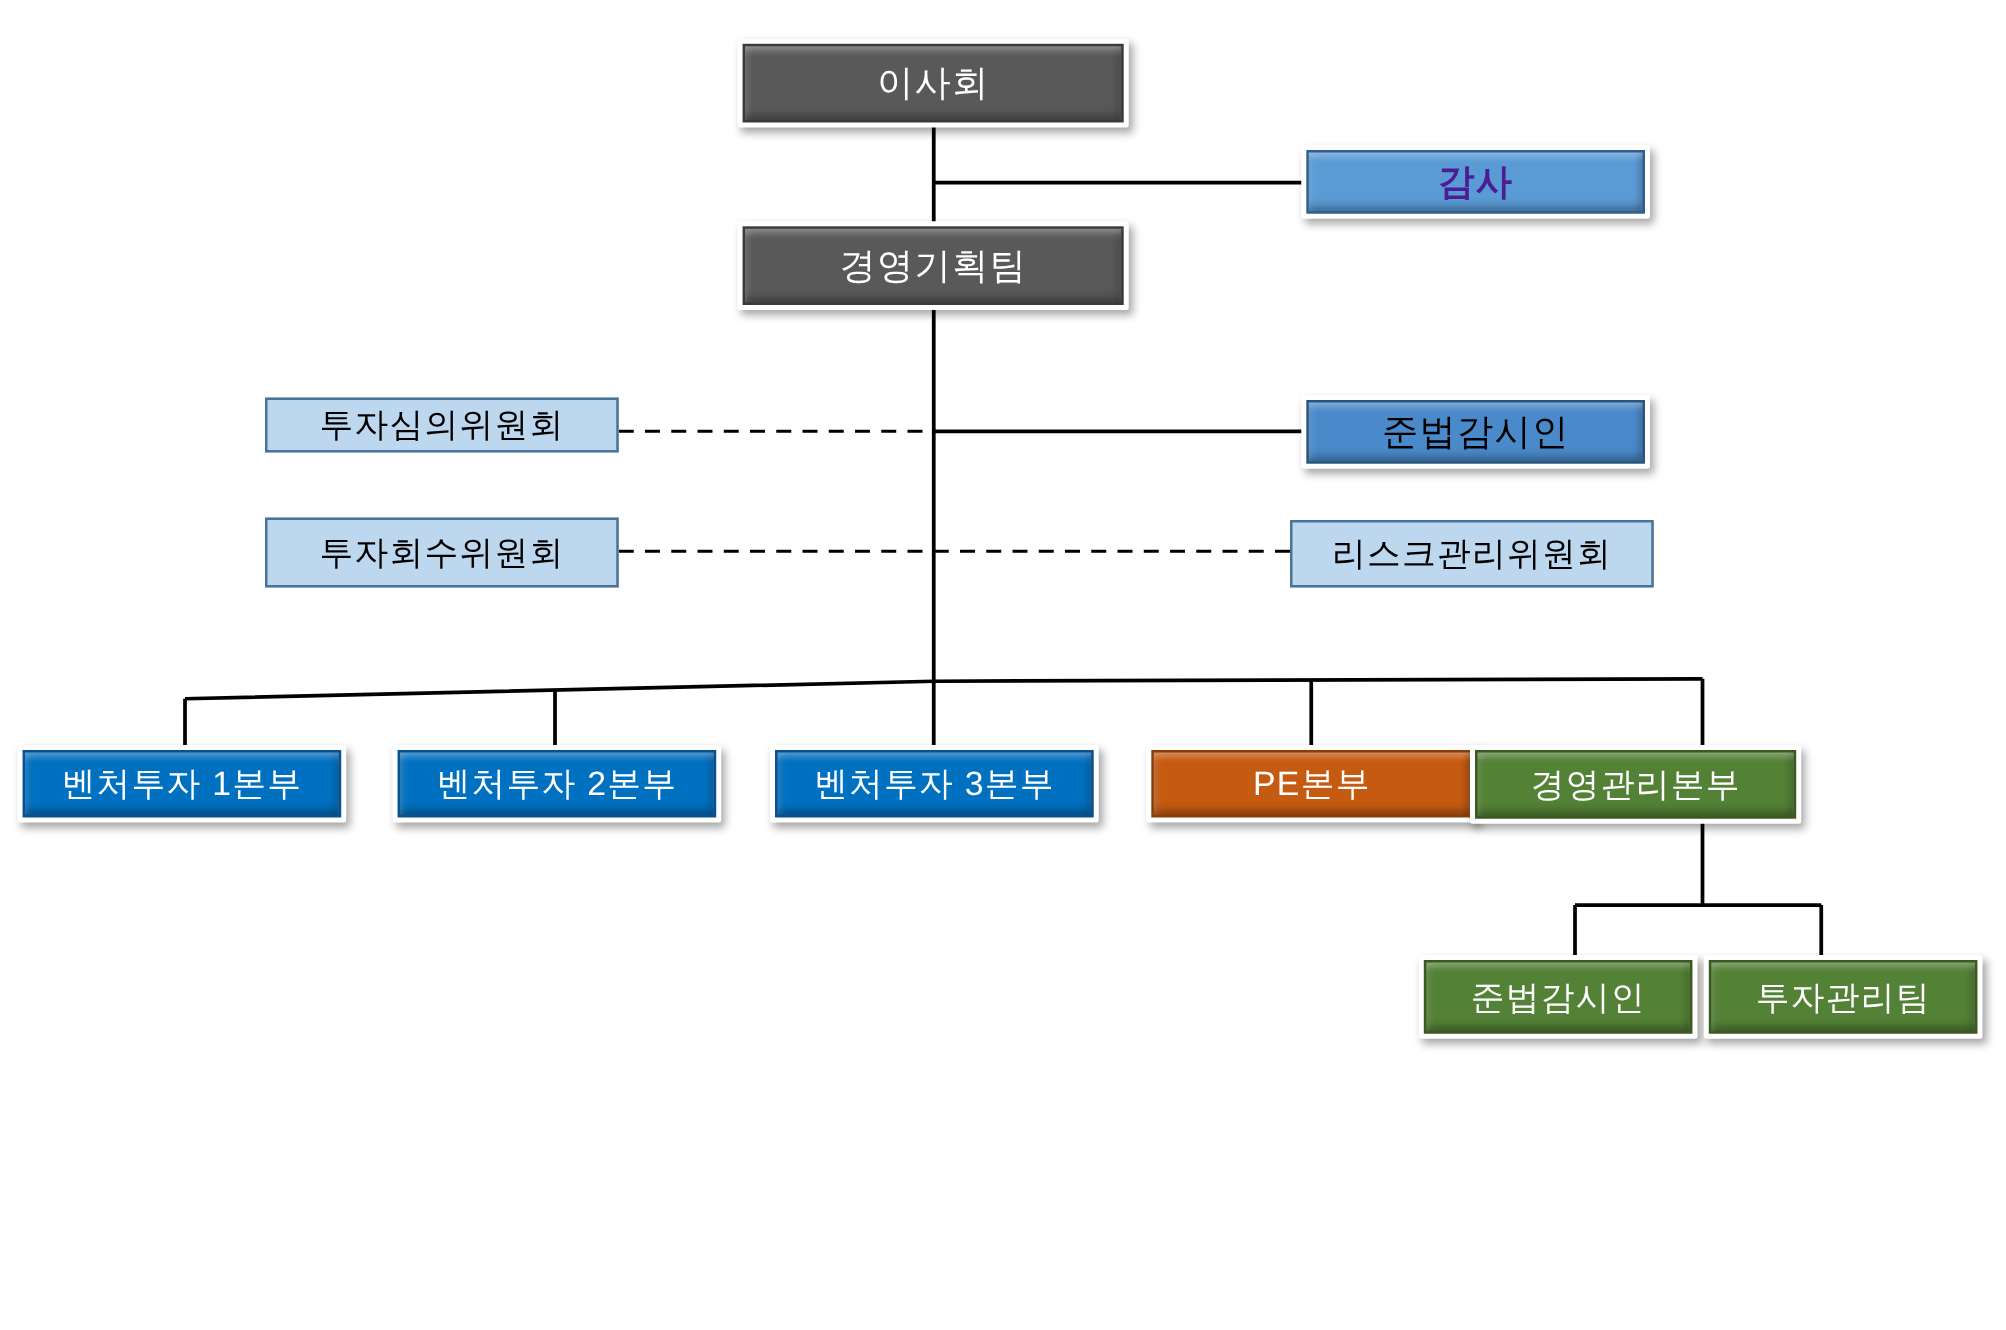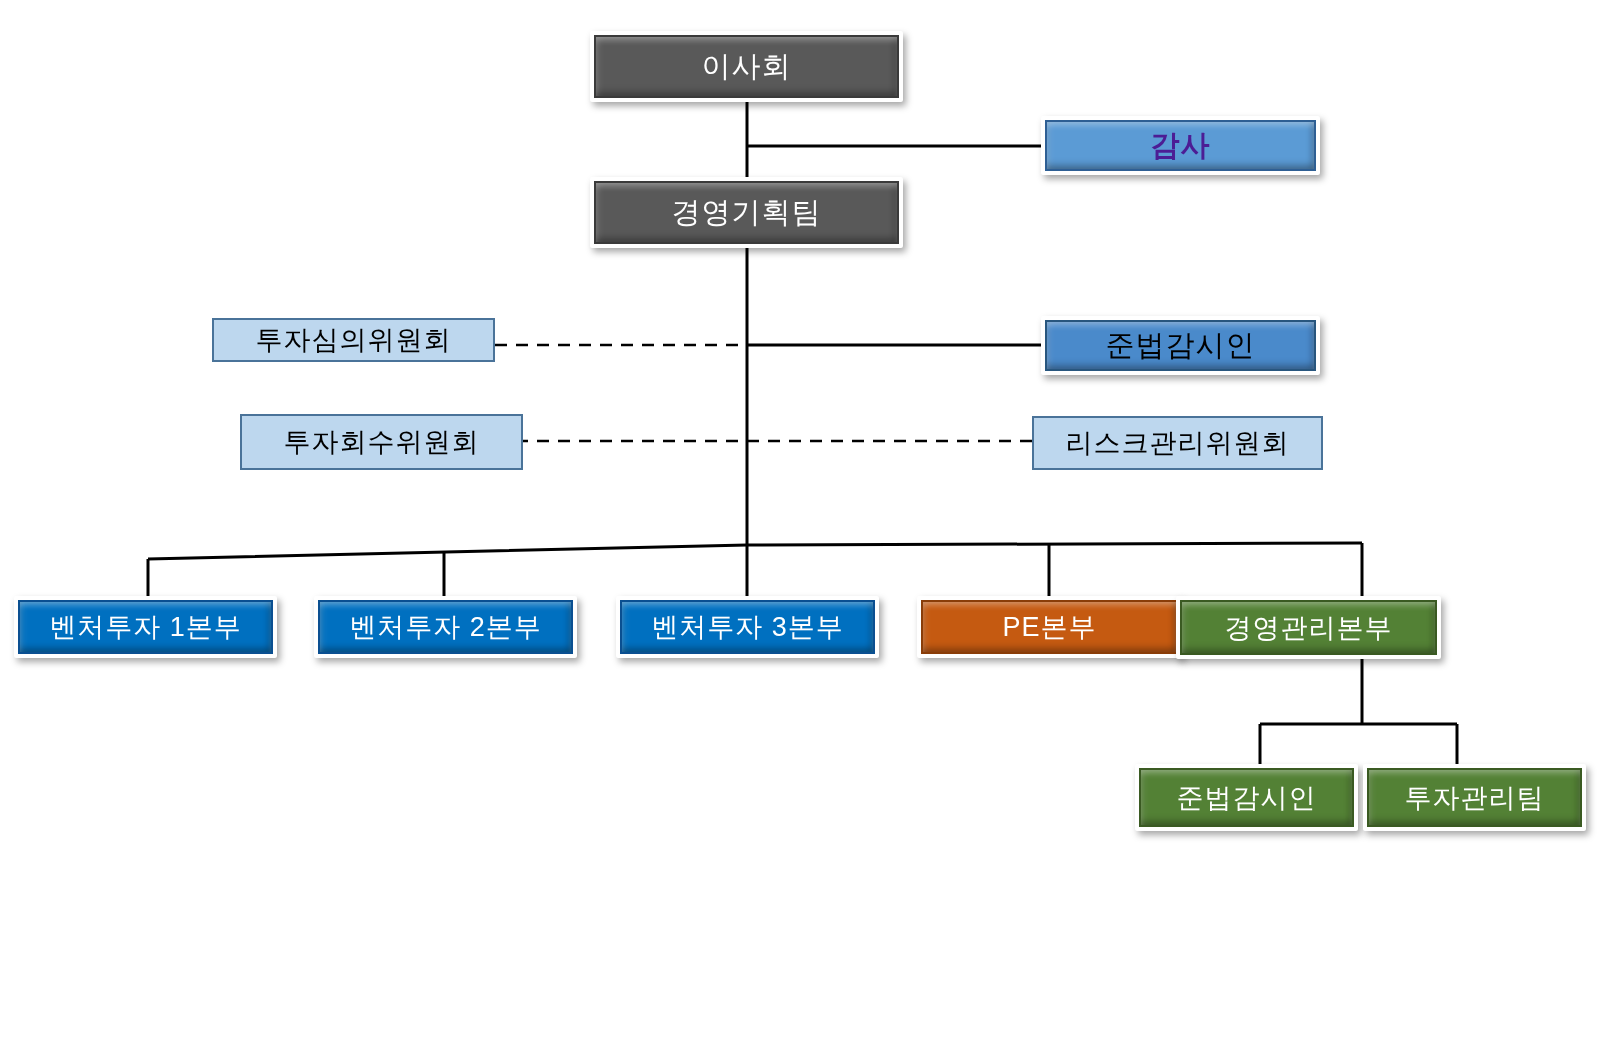--- a/index.html
+++ b/index.html
@@ -81,21 +81,21 @@
   <div class="node raised c-dark" style="left:590px;top:31px;width:313px;height:71px;">이사회</div>
 
   <div class="node raised c-blue" style="left:1041px;top:116px;width:279px;height:59px;">감사</div>
 
   <div class="node raised c-dark" style="left:590px;top:177px;width:313px;height:71px;">경영기획팀</div>
 
   <div class="node flat" style="left:212px;top:318px;width:283px;height:44px;">투자심의위원회</div>
 
   <div class="node raised c-blue2" style="left:1041px;top:316px;width:279px;height:59px;">준법감시인</div>
 
-  <div class="node flat" style="left:212px;top:414px;width:283px;height:56px;margin-left:28px;">투자회수위원회</div>
+  <div class="node flat" style="left:212px;top:414px;width:283px;height:56px;">투자회수위원회</div>
 
   <div class="node flat" style="left:1032px;top:416px;width:291px;height:54px;">리스크관리위원회</div>
 
   <div class="node raised c-strong" style="left:14px;top:596px;width:263px;height:62px;">벤처투자 1본부</div>
 
   <div class="node raised c-strong" style="left:314px;top:596px;width:263px;height:62px;">벤처투자 2본부</div>
 
   <div class="node raised c-strong" style="left:616px;top:596px;width:263px;height:62px;">벤처투자 3본부</div>
 
   <div class="node raised c-orange" style="left:917px;top:596px;width:265px;height:62px;">PE본부</div>

